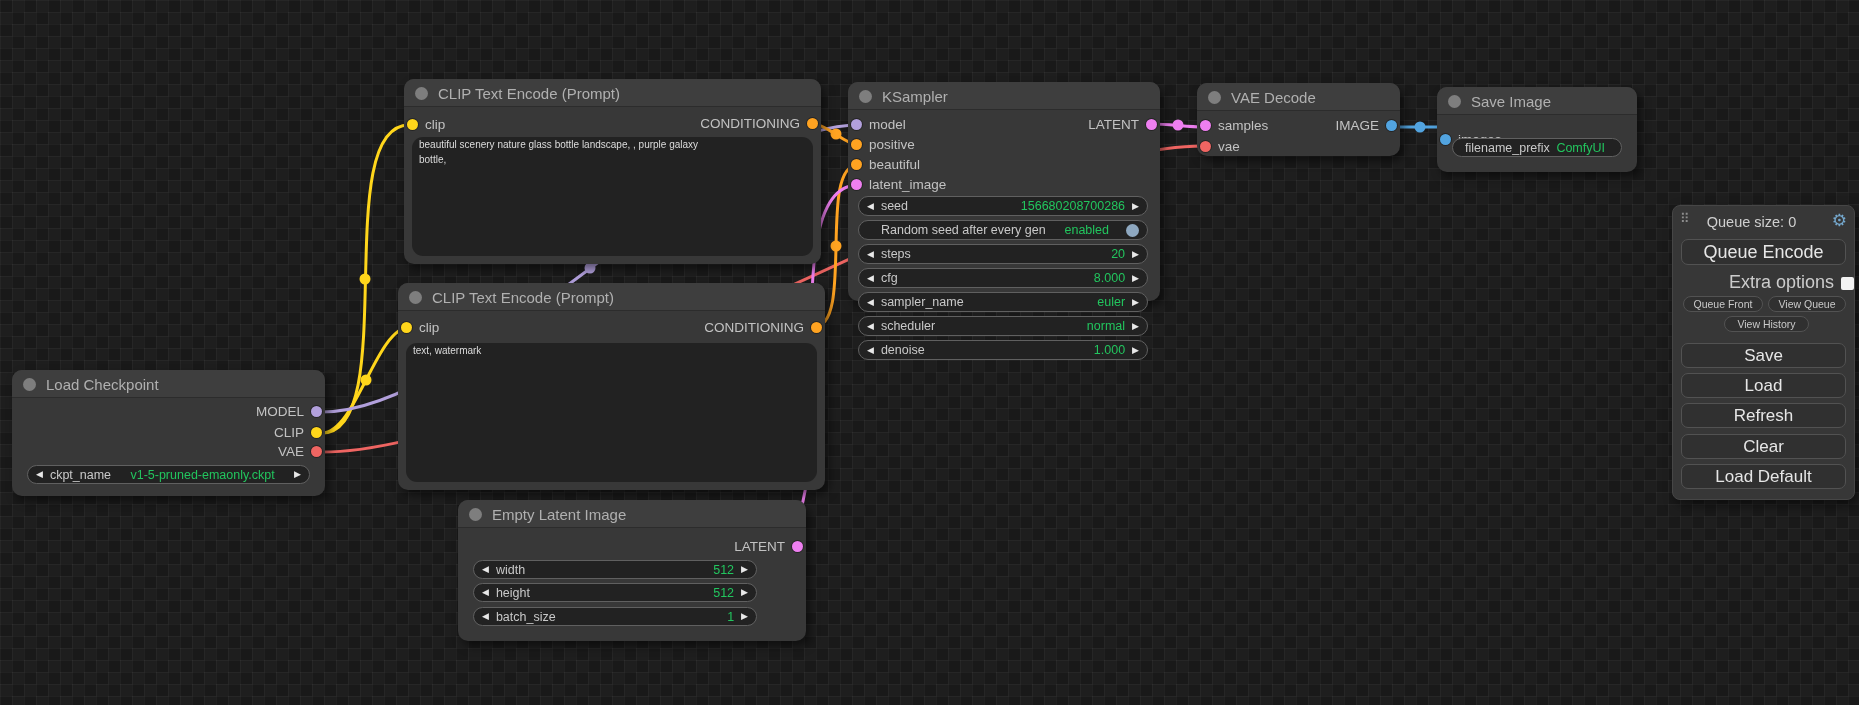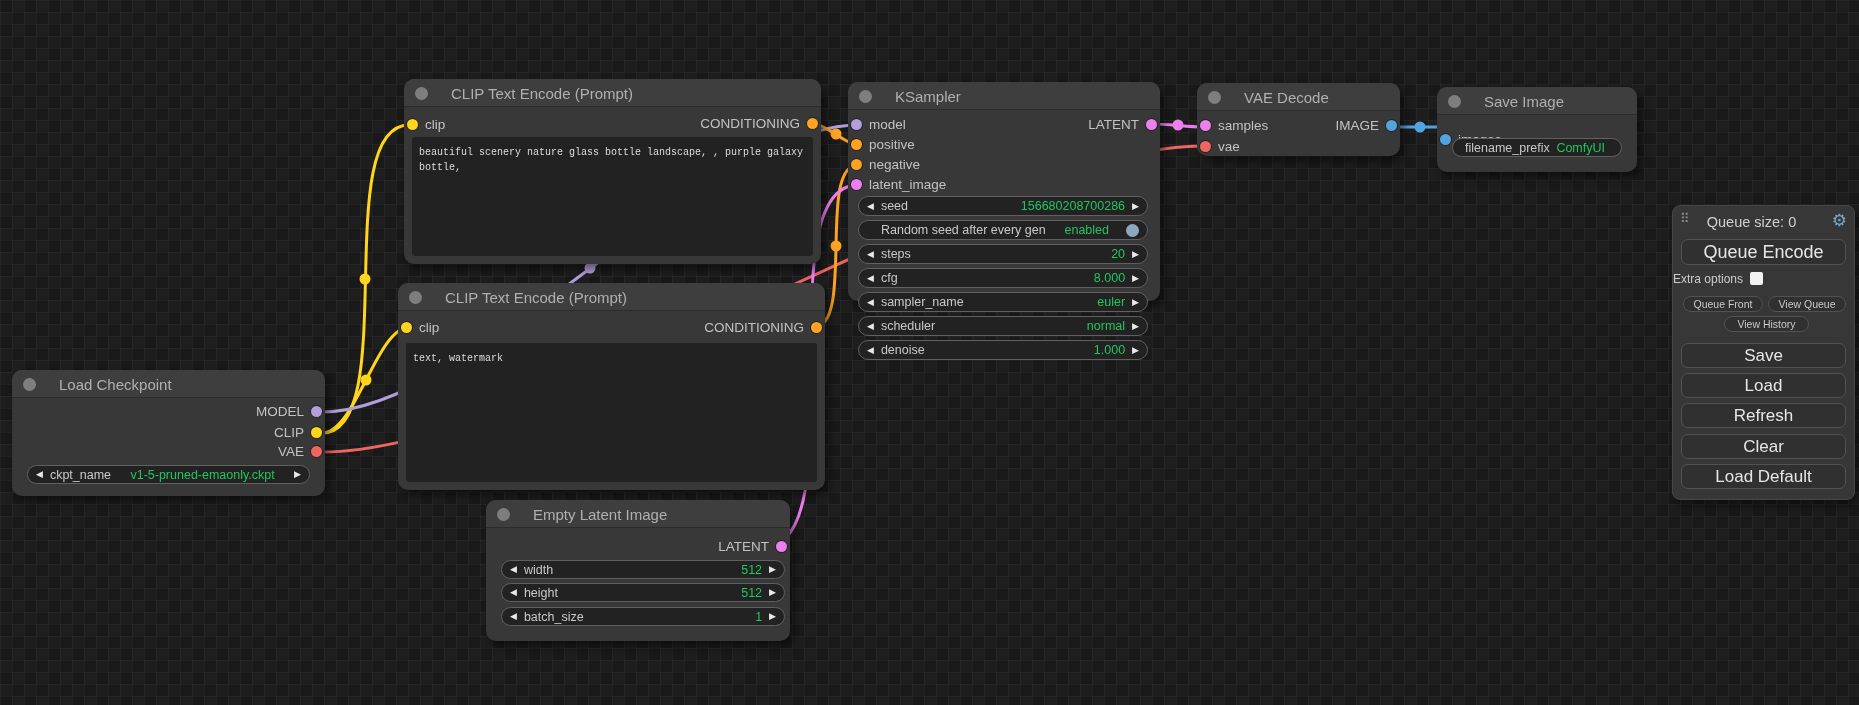--- a/index.html
+++ b/index.html
@@ -10,50 +10,50 @@
       linear-gradient(rgba(255,255,255,0.035) 1px, transparent 1px),
       linear-gradient(90deg, rgba(255,255,255,0.035) 1px, transparent 1px),
       repeating-conic-gradient(rgba(255,255,255,0.02) 0% 25%, transparent 0% 50%);
     background-size:12px 12px,12px 12px,24px 24px;
     font-family:"Liberation Sans",sans-serif;
     -webkit-font-smoothing:antialiased;
   }
   #wires{position:absolute;left:0;top:0;z-index:1}
   .node{position:absolute;background:#383838;border-radius:10px;box-shadow:4px 5px 10px rgba(0,0,0,.5);z-index:2}
   .ntitle{height:28px;line-height:29px;background:#3e3e3e;border-bottom:1px solid #2c2c2c;
-    border-radius:10px 10px 0 0;color:#b0b0b0;font-size:15px;padding-left:47px;position:relative;
+    border-radius:10px 10px 0 0;color:#b0b0b0;font-size:15px;padding-left:34px;position:relative;
     white-space:nowrap;box-sizing:border-box}
   .tdot{position:absolute;left:11px;top:8px;width:13px;height:13px;border-radius:50%;background:#7e7e7e}
   .slot{position:absolute;font-size:13.5px;color:#c2c2c2;height:14px;line-height:14px;white-space:nowrap}
   .slot.in{left:0;padding-left:21px}
   .slot.in .sdot{left:3px}
   .slot.out{right:0;padding-right:21px;text-align:left}
   .slot.out .sdot{right:3px}
   .sdot{position:absolute;width:11px;height:11px;border-radius:50%;top:1px;box-shadow:0 0 0 1px rgba(0,0,0,.35)}
   .widget{position:absolute;height:19px;background:#222;border:1px solid #606060;border-radius:11px;
     display:flex;align-items:center;font-size:12.5px;color:#c9c9c9;padding:0 8px;box-sizing:border-box}
   .arr{font-size:9px;color:#e8e8e8;flex:0 0 auto;line-height:19px}
   .wl{margin-left:7px;white-space:nowrap}
   .wv{margin-left:auto;color:#22c55e;white-space:nowrap;margin-right:7px}
   .wv.center{flex:1;text-align:center;margin-left:0;margin-right:0}
   .toggle{width:13px;height:13px;border-radius:50%;margin-left:7px;flex:0 0 auto}
-  .tarea{position:absolute;background:#222;border-radius:3px;color:#dcdcdc;
-    font-family:Liberation Mono, monospace;font-size:10px;line-height:15px;
-    padding:8px 7px;white-space:pre-wrap;overflow:hidden;box-sizing:border-box}
+  .tarea{position:absolute;background:#222;border-radius:11px;color:#dcdcdc;
+    font-family:Liberation Sans, sans-serif;font-size:10px;line-height:15px;
+    padding:0 7px;white-space:pre-wrap;overflow:hidden;box-sizing:border-box}
   
   #menu{position:absolute;left:1672px;top:205px;width:183px;height:295px;background:#373737;
     border:1px solid #464646;border-radius:8px;box-shadow:4px 5px 12px rgba(0,0,0,.5);z-index:3;box-sizing:border-box}
   .drag{position:absolute;left:7px;top:5px;font-size:13px;color:#8d8d8d;letter-spacing:-1px}
   .qsize{position:absolute;left:0;right:24px;top:8px;text-align:center;font-size:14.5px;color:#cfcfcf}
   .gear{position:absolute;right:7px;top:4px;font-size:17px;cursor:pointer}
   .mbtn{position:absolute;left:8px;width:165px;background:#303030;border:1px solid #525252;border-radius:7px;
     color:#e6e6e6;text-align:center;font-size:17px;box-sizing:border-box;cursor:pointer}
   .mbtn.big{height:25px;line-height:23px}
   .mbtn.primary{top:33px;height:26px;line-height:24px;font-size:18px}
-  .extra{position:absolute;left:0;right:0;top:66px;text-align:left;font-size:12px;color:#cccccc}
+  .extra{position:absolute;left:0;right:0;top:66px;text-align:right;font-size:18px;color:#cccccc}
   .chk{display:inline-block;width:13px;height:13px;background:#f2f2f2;border-radius:2px;
     vertical-align:-2px;margin-left:7px;cursor:pointer}
   .pill{position:absolute;height:16px;line-height:14px;background:#303030;border:1px solid #525252;
     border-radius:9px;color:#c9c9c9;text-align:center;font-size:10.5px;box-sizing:border-box;cursor:pointer}
 </style>
 </head>
 <body>
 
 <svg id="wires" width="1859" height="705">
   <g fill="none" stroke-width="3" stroke-linecap="round">
@@ -131,21 +131,21 @@
     <span class="sdot" style="background: rgb(255, 214, 27);"></span>
     <span>clip</span>
   </div>
   <div class="slot out" style="top:38px">
     <span>CONDITIONING</span>
     <span class="sdot" style="background: rgb(255, 163, 33);"></span>
   </div>
   <div class="tarea" style="left:8px;top:60px;width:411px;height:139px">text, watermark</div>
 </div>
 
-<div class="node" style="left:486px;top:500px;width:304px;height:141px">
+<div class="node" style="left:458px;top:500px;width:348px;height:141px">
   <div class="ntitle">
     <span class="tdot"></span>
     <span>Empty Latent Image</span>
   </div>
   <div class="slot out" style="top:40px">
     <span>LATENT</span>
     <span class="sdot" style="background: rgb(238, 127, 240);"></span>
   </div>
   <div class="widget" style="left:15px;top:60px;width:284px">
     <span class="arr">◀</span>
@@ -175,21 +175,21 @@
   <div class="slot in" style="top:36px">
     <span class="sdot" style="background: rgb(178, 160, 220);"></span>
     <span>model</span>
   </div>
   <div class="slot in" style="top:56px">
     <span class="sdot" style="background: rgb(255, 163, 33);"></span>
     <span>positive</span>
   </div>
   <div class="slot in" style="top:76px">
     <span class="sdot" style="background: rgb(255, 163, 33);"></span>
-    <span>negative</span>
+    <span>beautiful</span>
   </div>
   <div class="slot in" style="top:96px">
     <span class="sdot" style="background: rgb(238, 127, 240);"></span>
     <span>latent_image</span>
   </div>
   <div class="slot out" style="top:36px">
     <span>LATENT</span>
     <span class="sdot" style="background: rgb(238, 127, 240);"></span>
   </div>
   <div class="widget" style="left:10px;top:114px;width:290px;height:20px">

